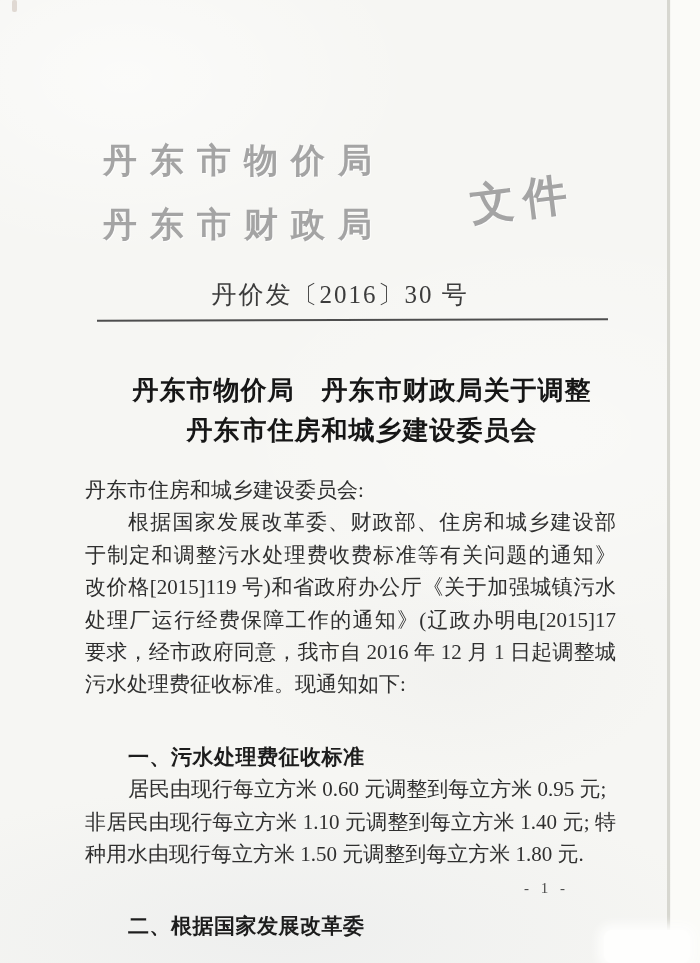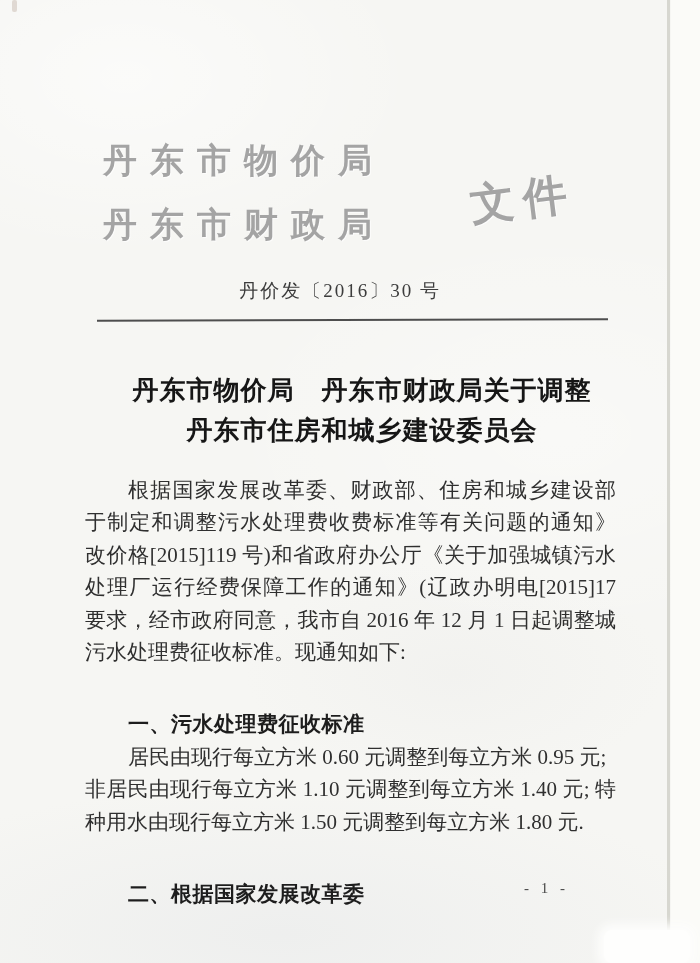--- a/index.html
+++ b/index.html
@@ -47,21 +47,21 @@
   .agency.l2 { top: 202px; }
   .doc-type {
     position: absolute; left: 470px; top: 170px;
     font-size: 44px; font-weight: bold; color: #a4a4a4; letter-spacing: 9px;
     transform: rotate(-7deg); white-space: nowrap;
     text-shadow: 1px 1px 0 rgba(255,255,255,.7);
   }
 
   .doc-number {
     position: absolute; left: 0; top: 278px; width: 680px;
-    text-align: center; font-size: 19px; color: #3c3c3c; letter-spacing: 2px;
+    text-align: center; font-size: 25px; color: #3c3c3c; letter-spacing: 2px;
     white-space: nowrap;
   }
 
   .rule {
     position: absolute; left: 97px; top: 319px; width: 511px; height: 2px;
     background: #4e4e4e; transform: rotate(-0.15deg);
   }
 
   .title {
     position: absolute; left: 0; top: 371px; width: 690px;
@@ -103,20 +103,21 @@
 <div class="doc-number">丹价发〔2016〕30 号</div>
 
 <div class="rule"></div>
 
 <div class="title">
   <div>丹东市物价局　丹东市财政局关于调整</div>
   <div>丹东市住房和城乡建设委员会</div>
 </div>
 
 <div class="body-text">
+  <div class="bline">丹东市住房和城乡建设委员会:</div>
   <div class="bline indent fill">根据国家发展改革委、财政部、住房和城乡建设部《关</div>
   <div class="bline fill">于制定和调整污水处理费收费标准等有关问题的通知》(发</div>
   <div class="bline fill">改价格[2015]119 号)和省政府办公厅《关于加强城镇污水</div>
   <div class="bline fill">处理厂运行经费保障工作的通知》(辽政办明电[2015]17 号)</div>
   <div class="bline fill">要求，经市政府同意，我市自 2016 年 12 月 1 日起调整城市</div>
   <div class="bline">污水处理费征收标准。现通知如下:</div>
   <div class="bline indent hei">一、污水处理费征收标准</div>
   <div class="bline indent">居民由现行每立方米 0.60 元调整到每立方米 0.95 元;</div>
   <div class="bline fill">非居民由现行每立方米 1.10 元调整到每立方米 1.40 元; 特</div>
   <div class="bline">种用水由现行每立方米 1.50 元调整到每立方米 1.80 元.</div>

